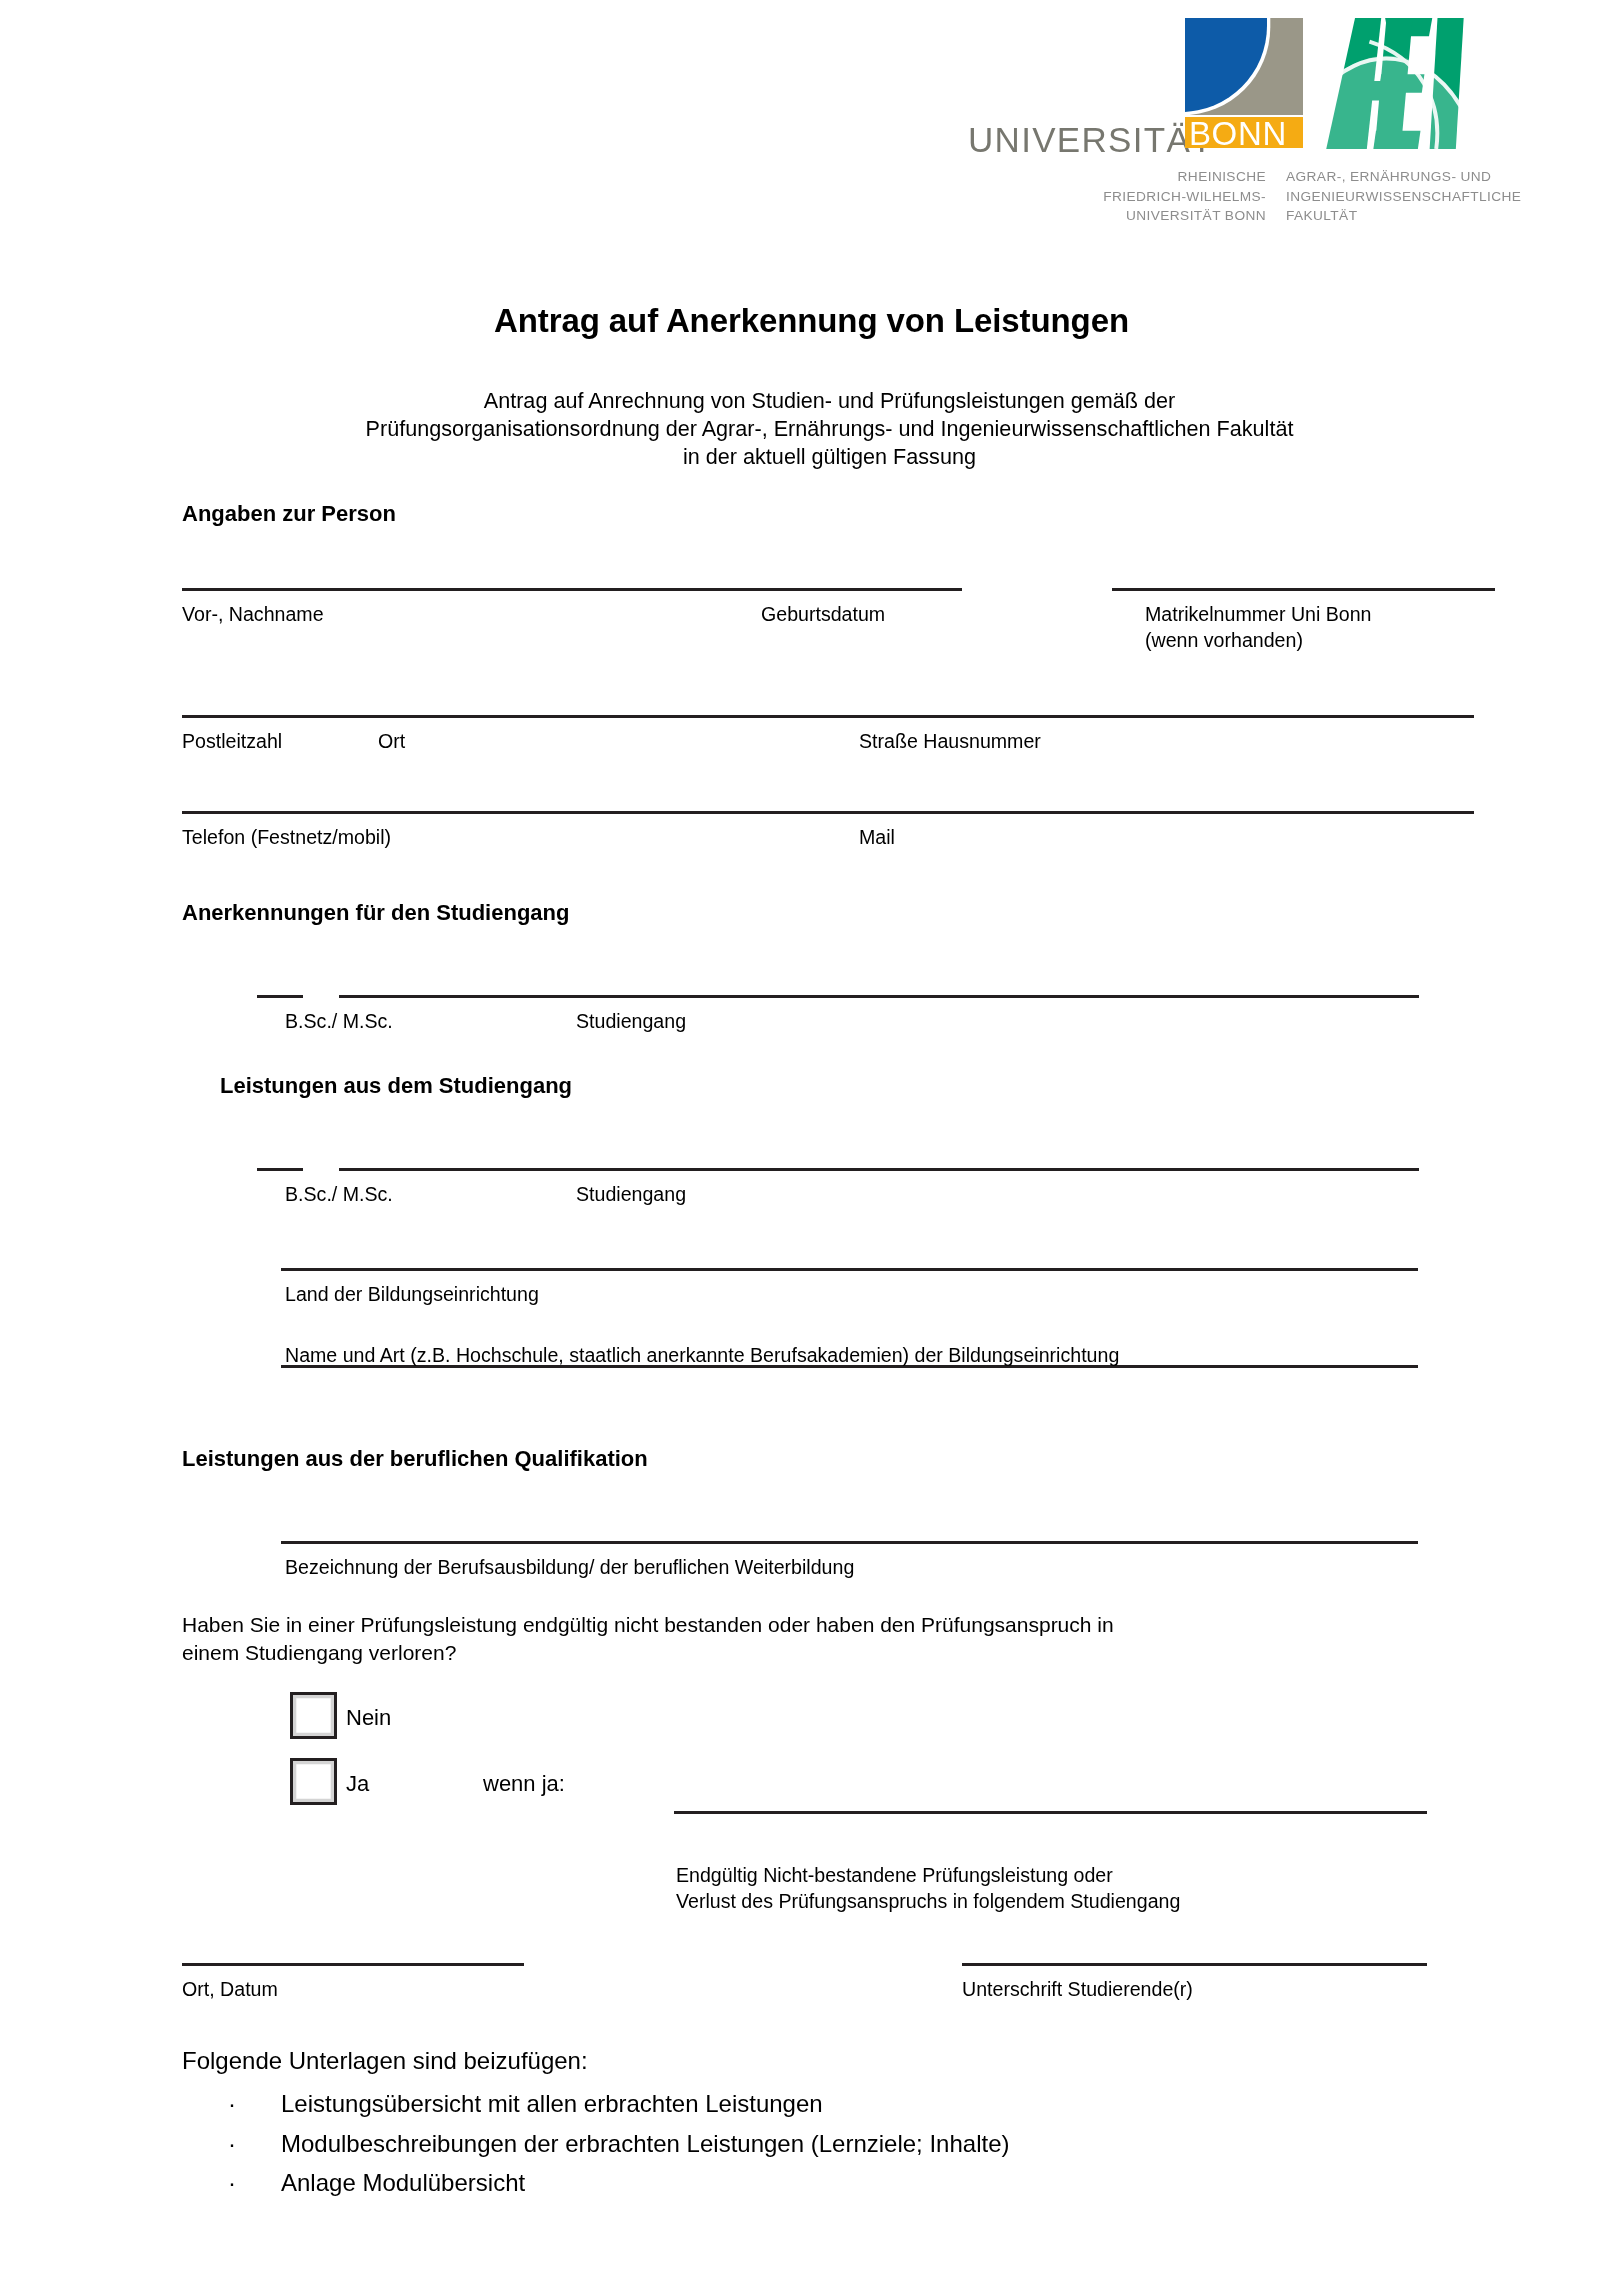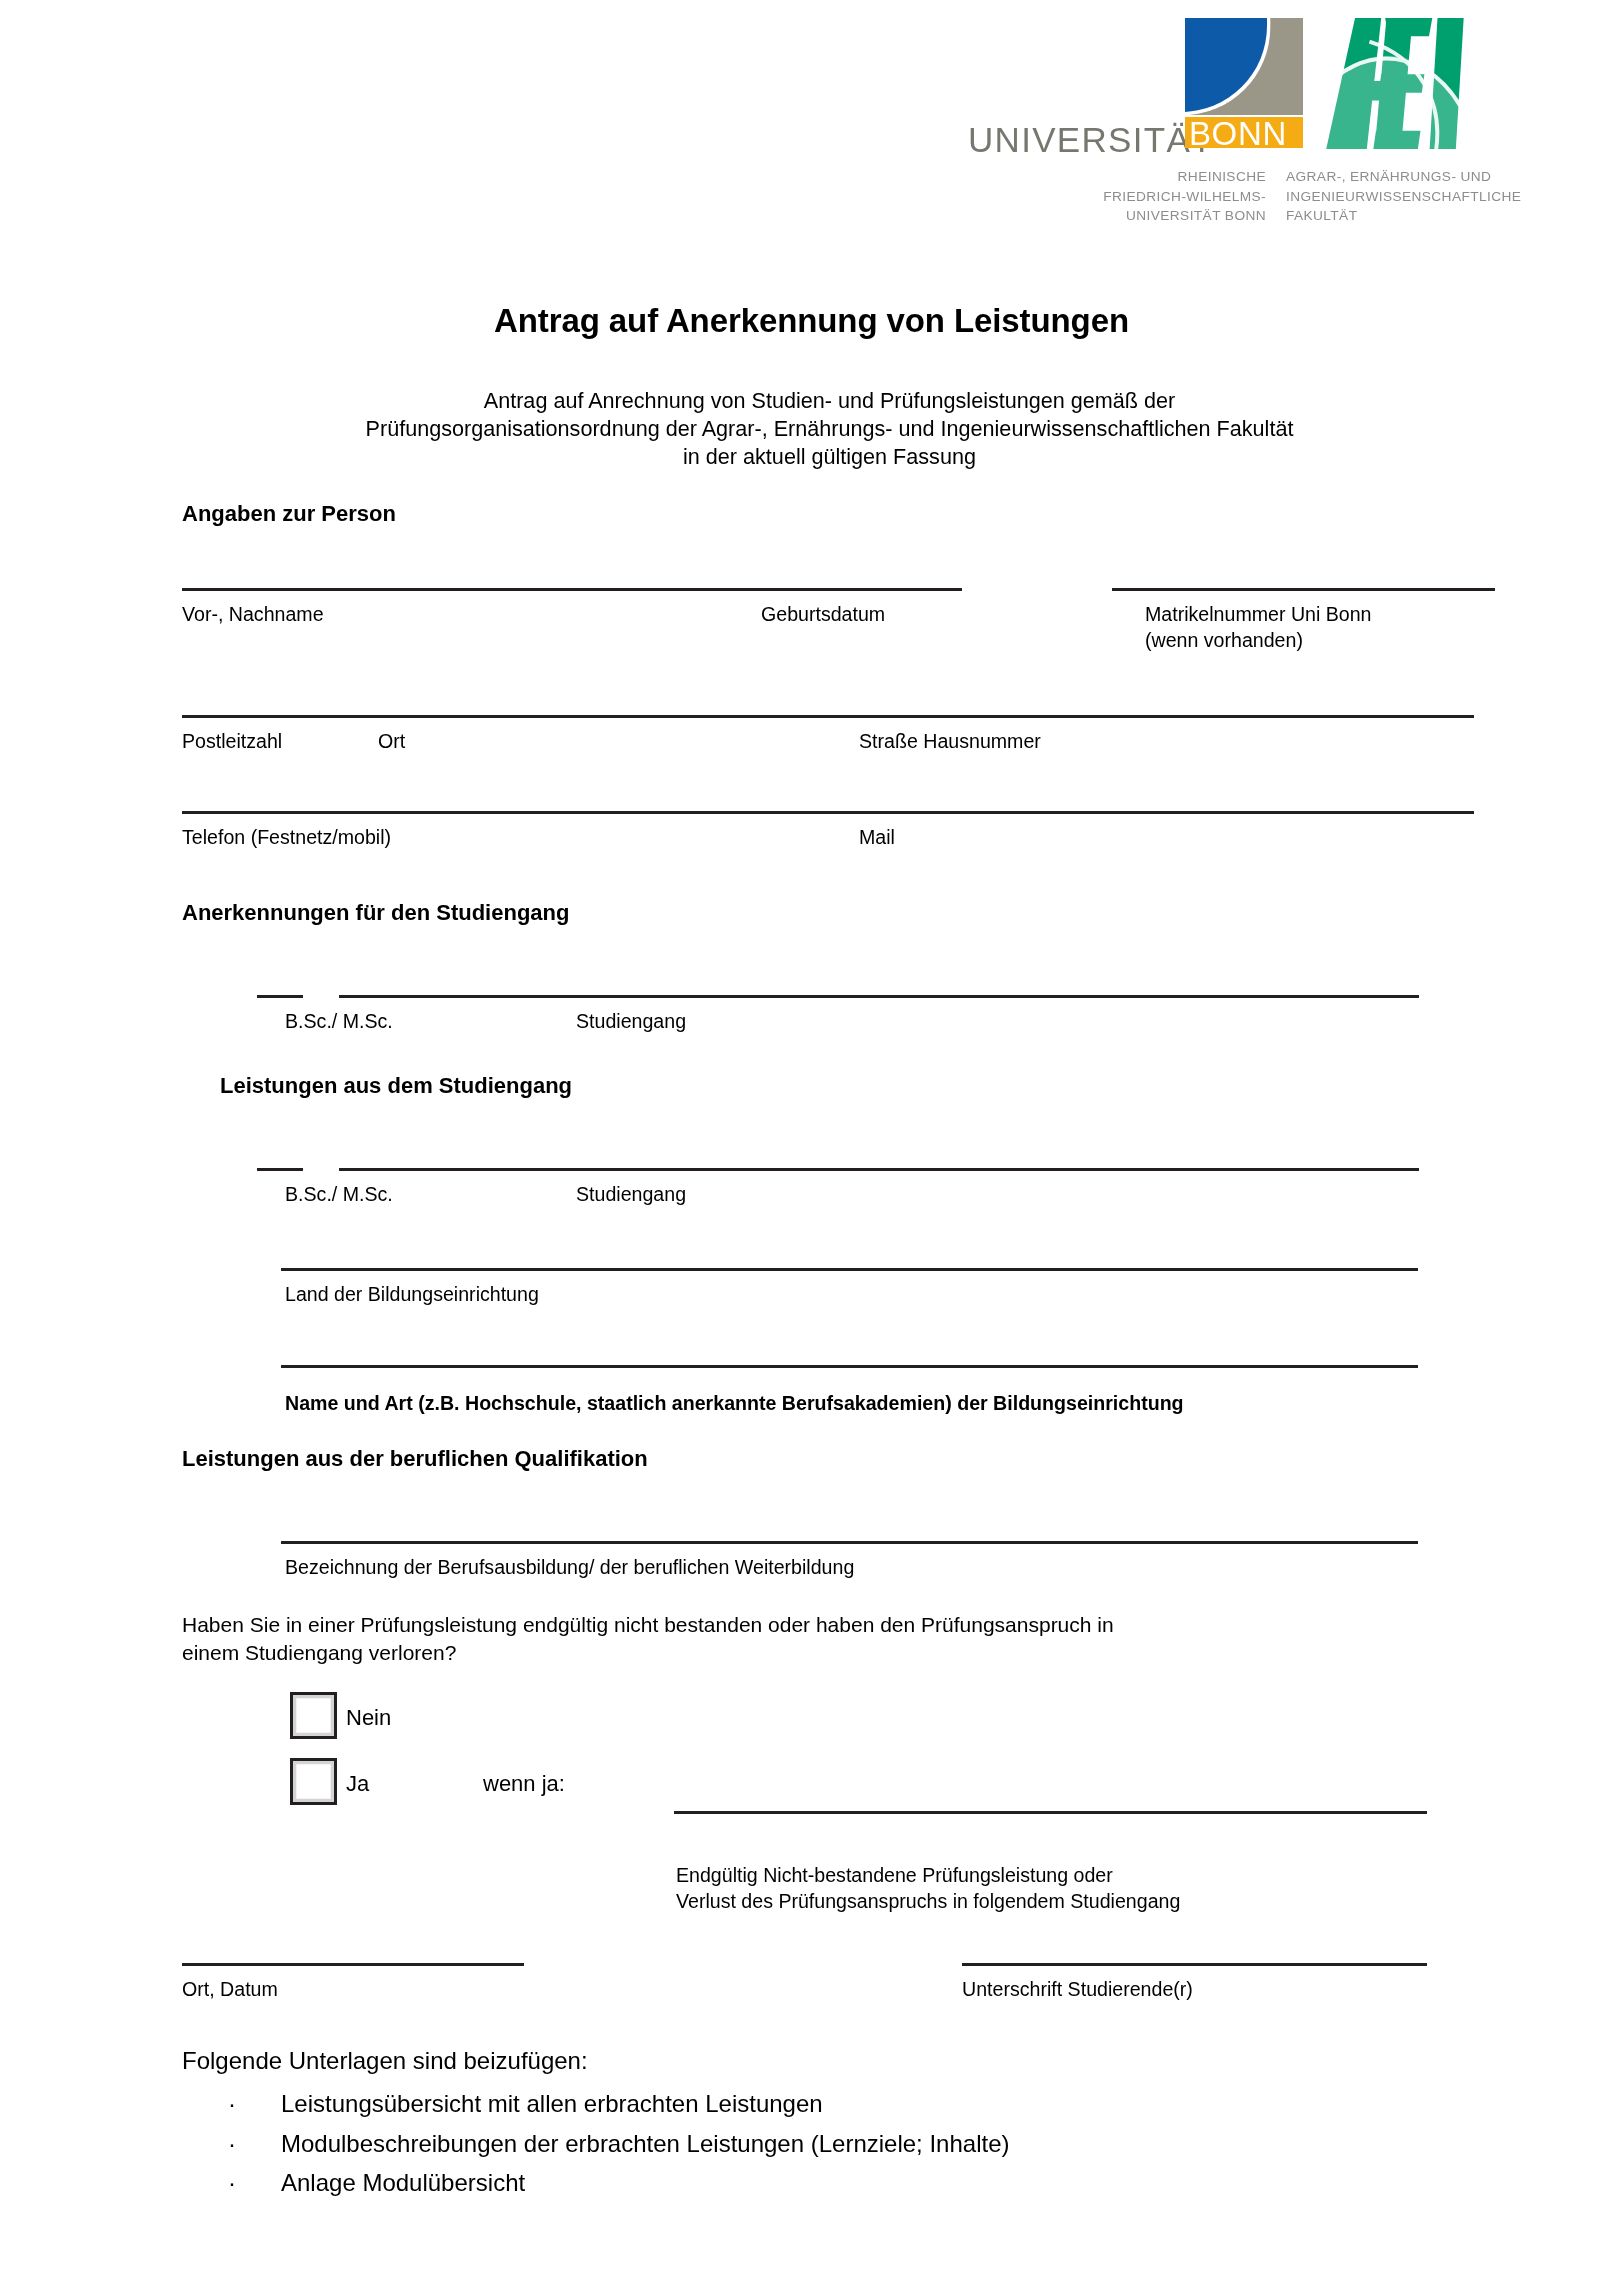--- a/index.html
+++ b/index.html
@@ -281,21 +281,21 @@
 
   <div class="rule" style="left:257px; top:1168px; width:46px;"></div>
   <div class="rule" style="left:339px; top:1168px; width:1080px;"></div>
   <div class="lbl" style="left:285px; top:1181px;">B.Sc./ M.Sc.</div>
   <div class="lbl" style="left:576px; top:1181px;">Studiengang</div>
 
   <div class="rule" style="left:281px; top:1268px; width:1137px;"></div>
   <div class="lbl" style="left:285px; top:1281px;">Land der Bildungseinrichtung</div>
 
   <div class="rule" style="left:281px; top:1365px; width:1137px;"></div>
-  <div class="lbl" style="left:285px; top:1390px;font-weight:bold;">Name und Art (z.B. Hochschule, staatlich anerkannte Berufsakademien) der Bildungseinrichtung</div>
+  <div class="lbl" style="left:285px; top:1342px;">Name und Art (z.B. Hochschule, staatlich anerkannte Berufsakademien) der Bildungseinrichtung</div>
 
   <div class="sec-head" style="top:1446px;">Leistungen aus der beruflichen Qualifikation</div>
 
   <div class="rule" style="left:281px; top:1541px; width:1137px;"></div>
   <div class="lbl" style="left:285px; top:1554px;">Bezeichnung der Berufsausbildung/ der beruflichen Weiterbildung</div>
 
   <div class="body-text" style="left:182px; top:1611px;">
     <div>Haben Sie in einer Prüfungsleistung endgültig nicht bestanden oder haben den Prüfungsanspruch in</div>
     <div>einem Studiengang verloren?</div>
   </div>

